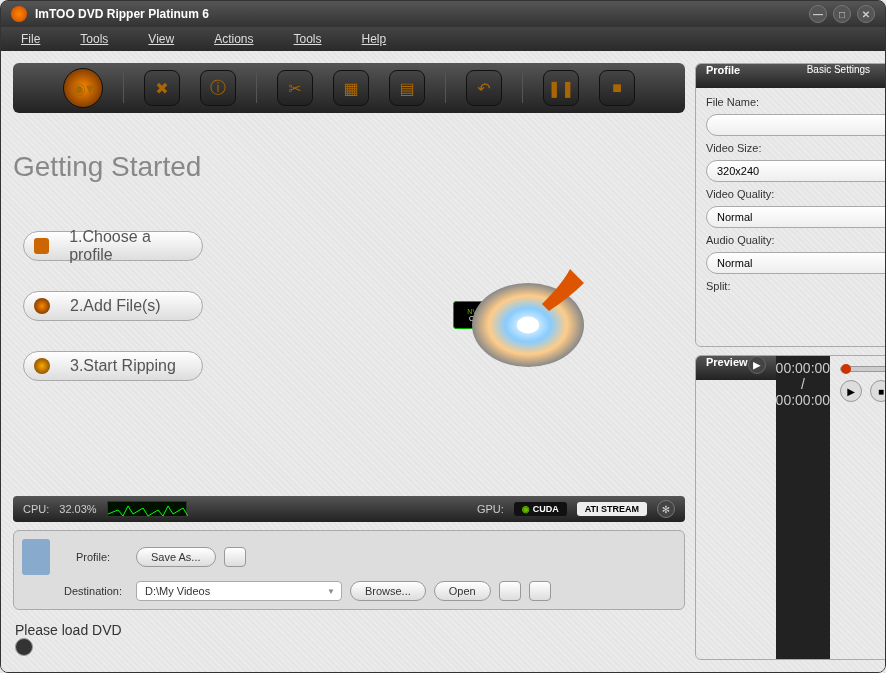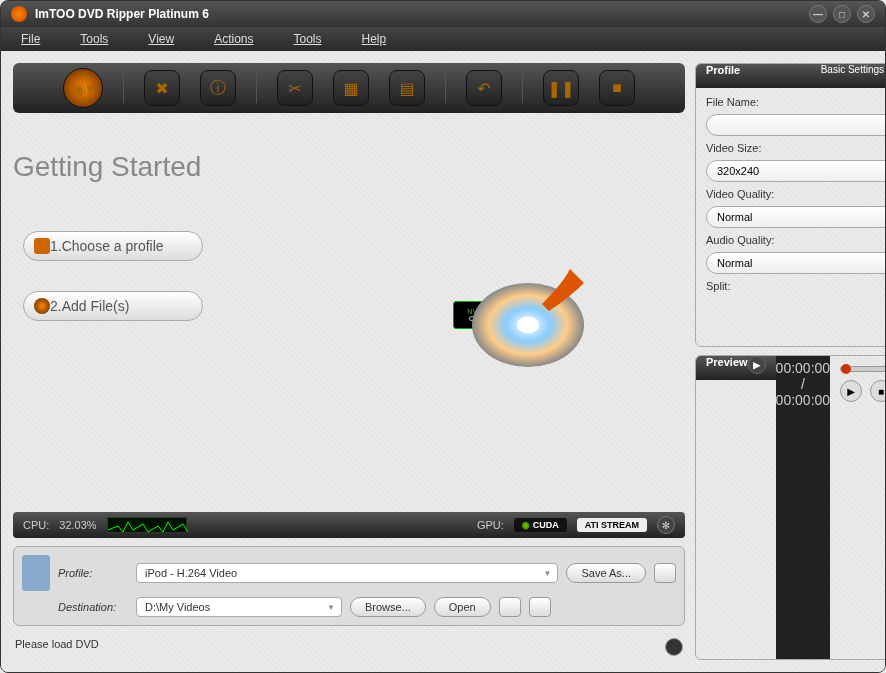--- a/index.html
+++ b/index.html
@@ -25,40 +25,40 @@
 .tsep { width: 1px; height: 30px; background: #555; }
 
 .selrow { display: flex; align-items: center; gap: 10px; padding: 6px 30px; font-size: 11px; color: #555; }
 .selrow .lbl { text-align: right; }
 .sel { height: 20px; background: linear-gradient(to bottom, #fff, #ddd); border: 1px solid #aaa; border-radius: 10px; padding: 0 20px 0 8px; font-size: 11px; position: relative; }
 .sel::after { content: '▼'; position: absolute; right: 6px; top: 3px; font-size: 8px; color: #888; }
 
 .getting { text-align: left; font-size: 28px; color: #888; padding: 30px 0 20px; }
 
 .steps { padding: 20px 10px; display: flex; flex-direction: column; gap: 30px; position: relative; }
-.step { width: 180px; height: 30px; background: linear-gradient(to bottom, #fff, #ddd); border: 1px solid #aaa; border-radius: 15px; display: flex; align-items: center; padding: 0 10px; gap: 0; cursor: pointer; font-size: 14px; color: #555; }
+.step { width: 180px; height: 30px; background: linear-gradient(to bottom, #fff, #ddd); border: 1px solid #aaa; border-radius: 15px; display: flex; align-items: center; padding: 0 10px; gap: 20px; cursor: pointer; font-size: 16px; color: #555; }
 .step .ico { width: 16px; height: 16px; background: #cc6600; border-radius: 3px; }
 .dvdgraphic { position: absolute; right: 80px; top: 30px; width: 140px; height: 120px; }
 .cuda-badge { position: absolute; right: 180px; top: 90px; width: 52px; height: 28px; background: #000; border: 1px solid #0a0; border-radius: 3px; color: #fff; font-size: 7px; display: flex; flex-direction: column; align-items: center; justify-content: center; }
 .cuda-badge .n { color: #6b0; }
 
 .statusbar { height: 26px; background: linear-gradient(to bottom, #555, #222); border-radius: 4px; display: flex; align-items: center; padding: 13px 10px; color: #ccc; font-size: 11px; gap: 10px; }
 .cpugraph { width: 80px; height: 16px; background: #001100; border: 1px solid #333; }
 .gpubadge { padding: 2px 8px; background: #eee; border-radius: 3px; color: #000; font-size: 9px; font-weight: bold; }
 
 .bottomctrl { background: #ddd; border: 1px solid #aaa; border-radius: 6px; padding: 8px; display: flex; flex-direction: column; gap: 6px; }
 .ctrlrow { display: flex; align-items: center; gap: 8px; font-size: 11px; color: #333; }
-.ctrlrow .lbl { width: 70px; text-align: left; font-style: italic; }
+.ctrlrow .lbl { width: 70px; text-align: center; }
 .widesel { flex: 1; height: 20px; background: #fff; border: 1px solid #aaa; border-radius: 4px; padding: 0 8px; font-size: 11px; display: flex; align-items: center; position: relative; }
 .widesel::after { content: '▼'; position: absolute; right: 6px; font-size: 8px; color: #888; }
 .btn { height: 20px; padding: 0 14px; background: linear-gradient(to bottom, #fff, #ddd); border: 1px solid #999; border-radius: 10px; font-size: 11px; cursor: pointer; display: flex; align-items: center; }
 .iconbtn { width: 22px; height: 20px; background: linear-gradient(to bottom, #fff, #ddd); border: 1px solid #999; border-radius: 4px; cursor: pointer; }
 .devicon { width: 28px; height: 36px; background: #88aacc; border-radius: 3px; }
 
-.statusfoot { font-size: 11px; color: #333; padding: 4px 2px; display: flex; }
+.statusfoot { font-size: 14px; color: #333; padding: 4px 2px; display: flex; flex-direction: column; }
 .statusfoot .txt { flex: 1; }
 
 .panel { background: repeating-linear-gradient(45deg, #e5e5e5, #e5e5e5 2px, #ebebeb 2px, #ebebeb 4px); border: 1px solid #aaa; border-radius: 6px; overflow: hidden; }
 .panelhdr { height: 24px; background: linear-gradient(to bottom, #555, #222); color: #fff; font-size: 11px; font-weight: bold; display: flex; align-items: flex-start; padding: 0 10px; }
 .panelhdr .title { flex: 1; }
 .panelhdr .circ { width: 18px; height: 18px; background: #444; border: 1px solid #666; border-radius: 50%; display: flex; align-items: center; justify-content: center; font-size: 9px; cursor: pointer; }
 
 .profilebody { padding: 8px 10px; display: flex; flex-direction: column; gap: 6px; height: 258px; overflow-y: auto; }
 .proplbl { font-size: 11px; color: #333; }
 .propsel { height: 22px; background: linear-gradient(to bottom, #fff, #eee); border: 1px solid #aaa; border-radius: 11px; padding: 0 10px; font-size: 11px; display: flex; align-items: center; position: relative; }
@@ -121,20 +121,24 @@
       <div class="getting">Getting Started</div>
 
       <div class="steps">
         <div class="step">
           <div class="ico"></div>
           <span>1.Choose a profile</span>
         </div>
         <div class="step">
           <div class="ico" style="border-radius:50%;background:radial-gradient(circle,#ff8800,#552200)"></div>
           <span>2.Add File(s)</span>
+        </div>
+        <div class="step">
+          <div class="ico" style="border-radius:50%;background:radial-gradient(circle,#ffaa00,#663300)"></div>
+          <span>3.Start Ripping</span>
         </div>
 
         <div class="cuda-badge">
           <span class="n">NVIDIA</span>
           <span>CUDA</span>
         </div>
         <div class="dvdgraphic">
           <svg viewBox="0 0 100 100">
               <ellipse cx="45" cy="60" rx="40" ry="30" fill="url(#g)"></ellipse>
               <defs>
@@ -168,23 +172,20 @@
             <span>CUDA</span>
           </div>
         <div class="gpubadge">ATI STREAM</div>
         <div class="winbtn" style="background:#444">✻</div>
       </div>
 
       <div class="bottomctrl">
         <div class="ctrlrow">
           <div class="devicon"></div>
           <span class="lbl">Profile:</span>
-          <div class="widesel">
-              <span>iPod - H.264 Video</span>
-            </div>
           <div class="btn">
               <span>Save As...</span>
             </div>
           <div class="iconbtn"></div>
         </div>
         <div class="ctrlrow">
           <div style="width:28px"></div>
           <span class="lbl">Destination:</span>
           <div class="widesel" style="flex:0.6">
               <span>D:\My Videos</span>
@@ -203,21 +204,21 @@
       <div class="statusfoot">
         <span class="txt">Please load DVD</span>
         <div class="iconbtn" style="border-radius:50%;width:18px;height:18px;background:#333"></div>
       </div>
     </div>
 
     <div class="rightpane">
       <div class="panel" style="position:relative">
         <div class="panelhdr">
           <span class="title">Profile</span>
-          <span style="font-weight:normal;font-size:10px;margin-right:0">Basic Settings</span>
+          <span style="font-weight:normal;font-size:10px;margin-right:14px">Basic Settings</span>
           <span style="font-size:8px;margin-right:6px">▼</span>
           <div class="circ">▶</div>
         </div>
         <div class="profilebody">
           <div class="proplbl">File Name:</div>
           <div class="propsel">
               <span></span>
             </div>
           <div class="proplbl">Video Size:</div>
           <div class="propsel">

